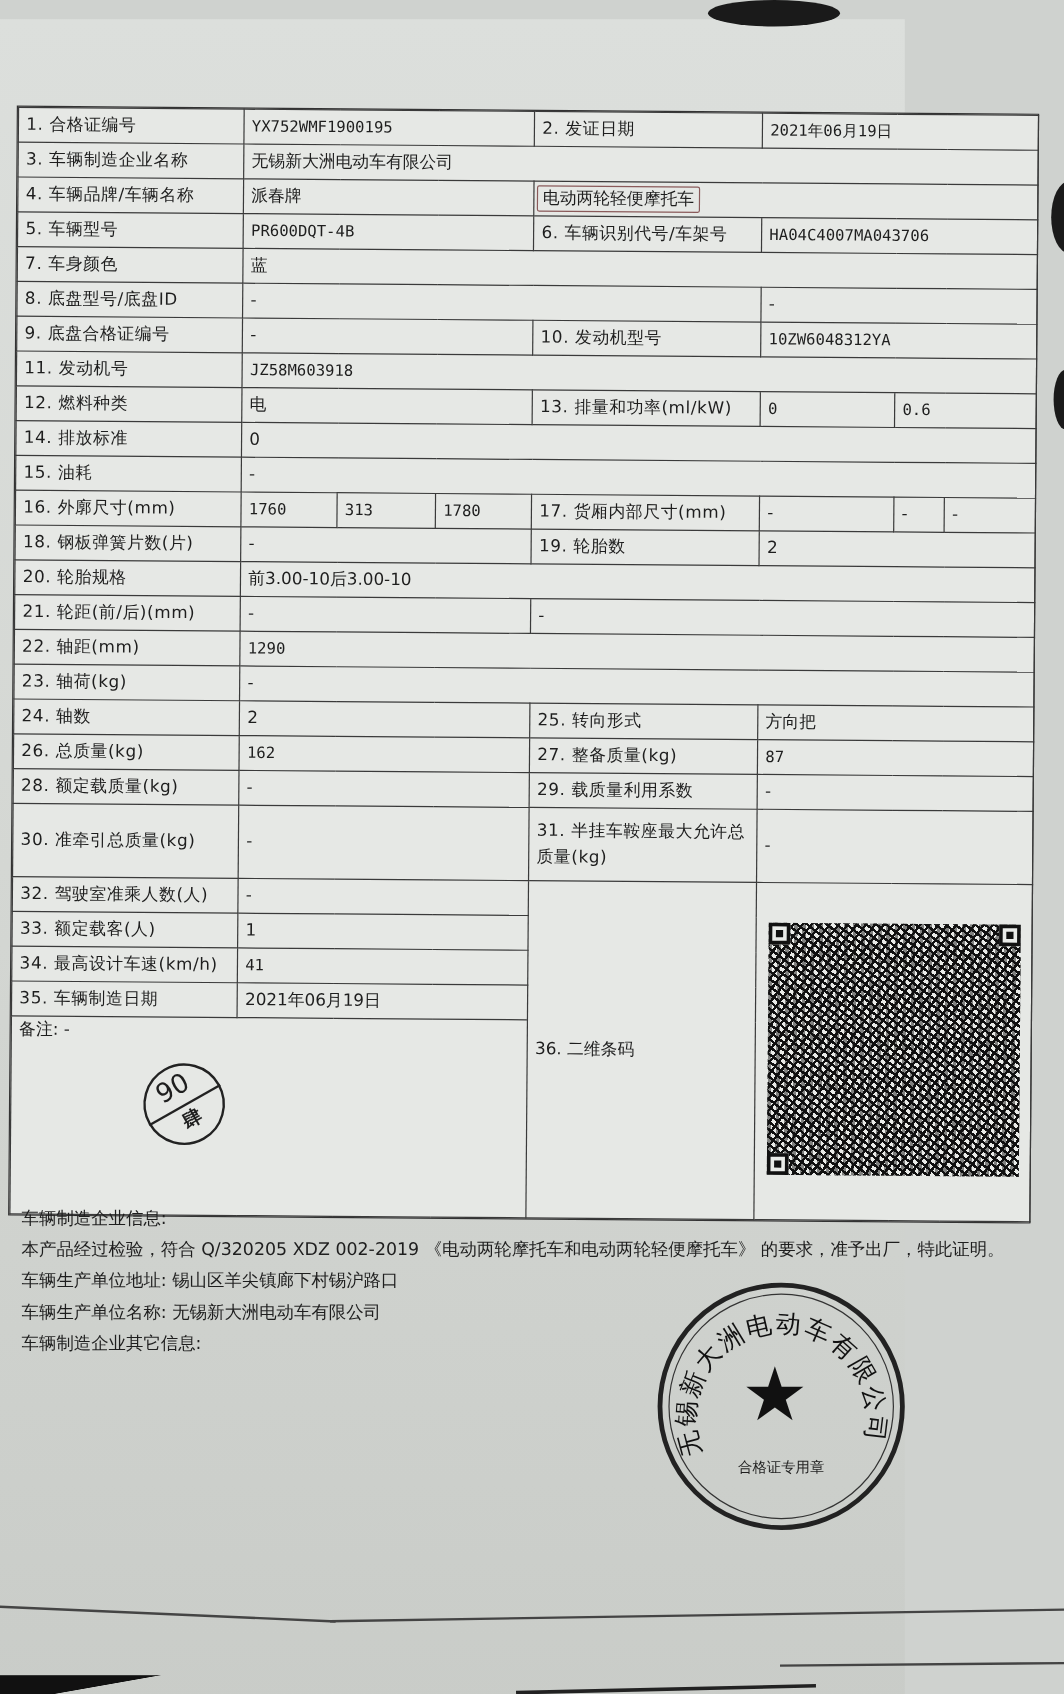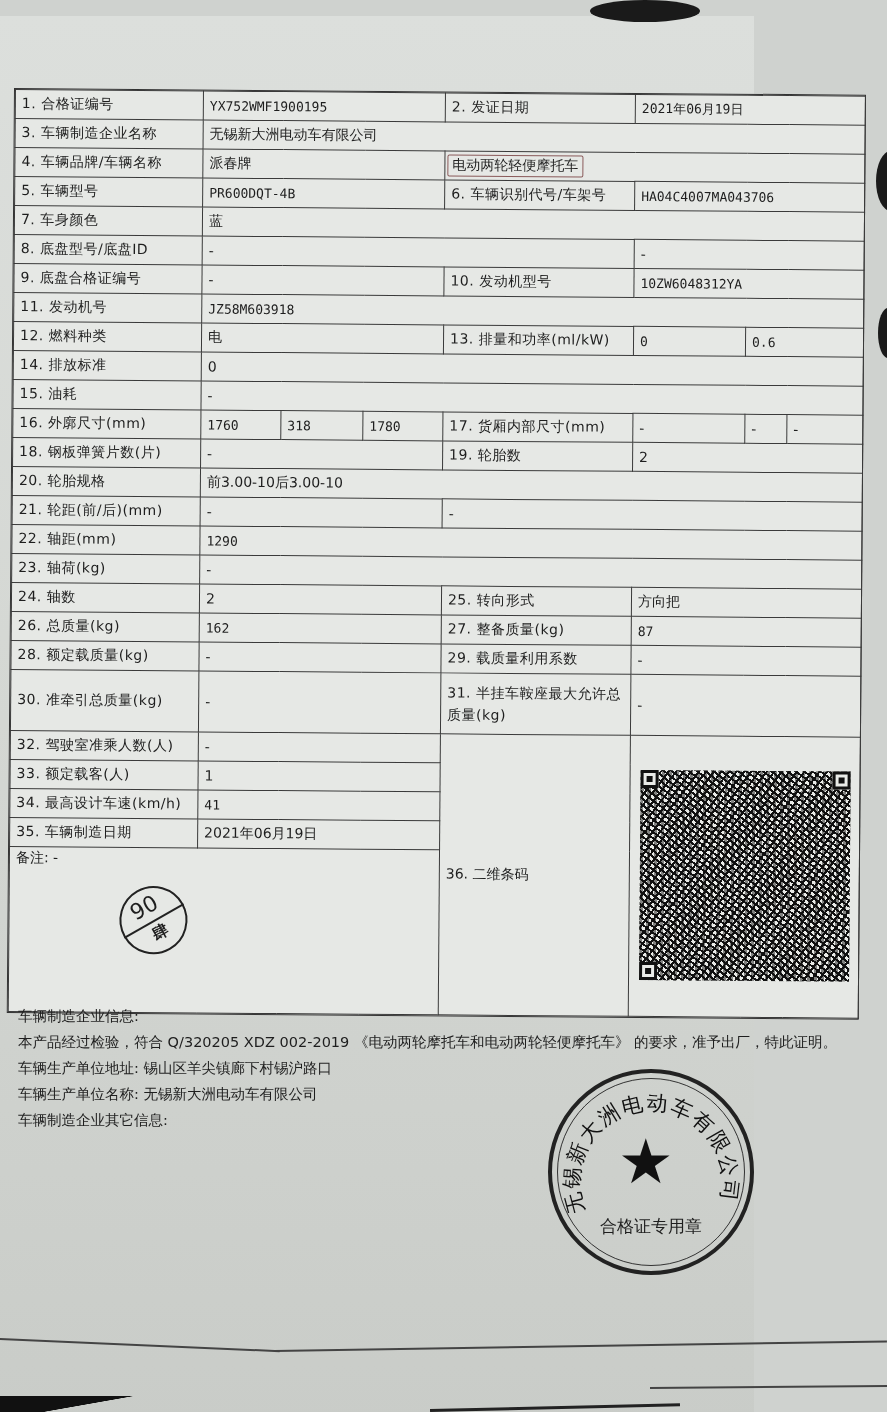--- a/index.html
+++ b/index.html
@@ -74,21 +74,21 @@
     }
     .seal-inner {
       position: absolute; left: 5px; top: 5px; right: 5px; bottom: 5px;
       border: 1.5px solid #333; border-radius: 50%;
     }
     .seal svg { position: absolute; left: 0; top: 0; }
     .seal-star {
       position: absolute; left: 66px; top: 58px; font-size: 62px; line-height: 62px; color: #111;
     }
     .seal-bottom {
-      position: absolute; left: 0; right: 0; top: 142px; text-align: center; font-size: 17px;
+      position: absolute; left: 0; right: 0; top: 142px; text-align: center; font-size: 12px;
     }
     .line-bottom { position: absolute; height: 1.5px; background: #444; }
     .wedge { position: absolute; left: 0; top: 1380px; width: 240px; height: 16px;
       background: linear-gradient(170deg, #111 0%, #111 40%, transparent 41%); }
   </style>
 </head>
 <body>
 
 <div class="paper">
   <div class="blot-top"></div>
@@ -159,21 +159,21 @@
         <td class="lbl">14. 排放标准</td>
         <td colspan="7">0</td>
       </tr>
       <tr>
         <td class="lbl">15. 油耗</td>
         <td colspan="7">-</td>
       </tr>
       <tr>
         <td class="lbl">16. 外廓尺寸(mm)</td>
         <td class="val">1760</td>
-        <td class="val">318</td>
+        <td class="val">313</td>
         <td class="val">1780</td>
         <td class="lbl">17. 货厢内部尺寸(mm)</td>
         <td>-</td>
         <td>-</td>
         <td>-</td>
       </tr>
       <tr>
         <td class="lbl">18. 钢板弹簧片数(片)</td>
         <td colspan="3">-</td>
         <td class="lbl">19. 轮胎数</td>

